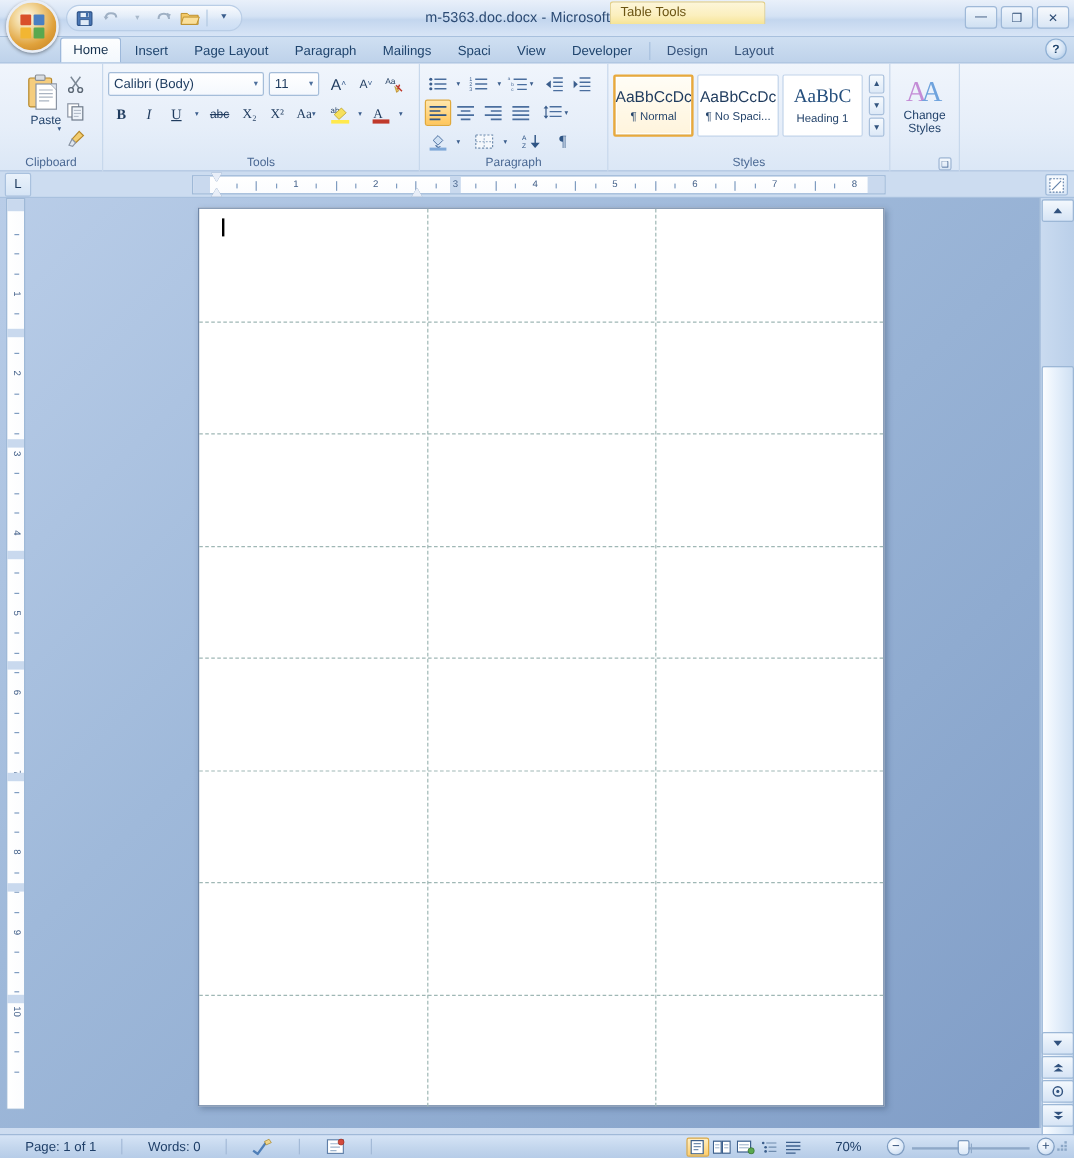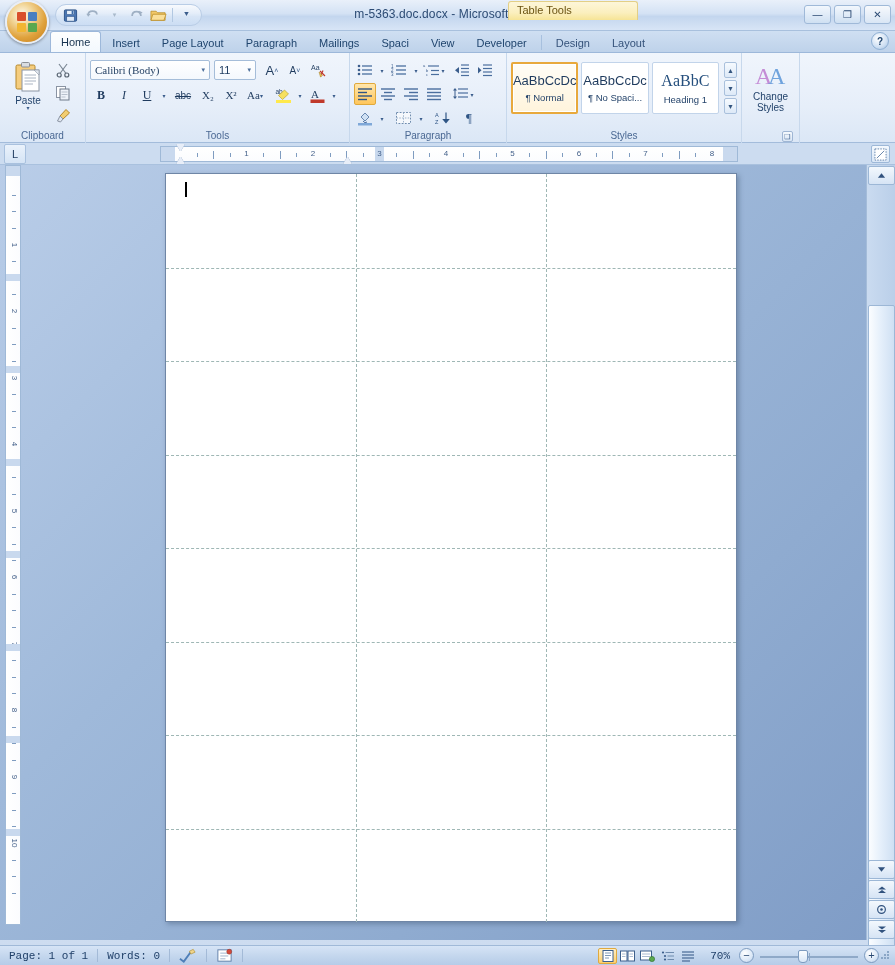--- a/index.html
+++ b/index.html
@@ -149,21 +149,21 @@
      display:flex; align-items:center; justify-content:center; font-size:8px; color:#2c4b74; }
   .sthumb { position:absolute; left:1px; top:140px; width:27px; height:660px;
      border:1px solid #9cb7d6; border-radius:2px;
      background:linear-gradient(to right,#fbfdff,#e6f0fb 45%,#cfe0f3); }
   .browse { position:absolute; left:1px; bottom:0px; width:27px; }
 
   
   .statusbar { position:absolute; left:0; bottom:0; width:895px; height:20px;
      background:linear-gradient(to bottom,#d6e4f6 0%,#c3d6ed 55%,#b6cce8 100%);
      border-top:1px solid #a0b9d8; display:flex; align-items:center; font-size:11px; color:#1f3f68; }
-  .sitem { padding:0 9px; height:18px; display:flex; align-items:center; white-space:nowrap;font-family:Liberation Mono, monospace; }
+  .sitem { padding:0 21px; height:18px; display:flex; align-items:center; white-space:nowrap; }
   .sdiv { width:1px; height:13px; background:#a3bad7; }
   .viewbtns { display:flex; align-items:center; gap:1px; padding:0 4px; }
   .vb { width:19px; height:16px; border:1px solid transparent; border-radius:2px;
      display:flex; align-items:center; justify-content:center; }
   .vb.on { background:linear-gradient(to bottom,#ffeec2,#ffcf6b); border-color:#dfa93f; }
   .zoomslider { position:relative; width:110px; height:16px; display:flex; align-items:center; }
   .ztrack { position:absolute; left:6px; right:6px; top:8px; height:2px; background:#8fa9c8; }
   .zmid { position:absolute; left:50%; top:5px; width:1px; height:8px; background:#8fa9c8; }
   .zthumb { position:absolute; left:44px; top:2px; width:10px; height:13px;
      background:linear-gradient(to bottom,#fbfdff,#d9e7f7); border:1px solid #7e9cc0; border-radius:2px 2px 4px 4px; }
@@ -248,21 +248,21 @@
     <div class="tabsep"></div>
     <div class="tab ctx">Design</div>
     <div class="tab ctx">Layout</div>
     <div class="helpbtn">?</div>
   </div>
 
   <div class="ribbon">
 
     <div class="group" style="width:86px;">
       <div class="gbody">
-        <div class="bigbtn" style="width:48px;">
+        <div class="bigbtn" style="width:48px;align-items:flex-end;">
           <svg width="30" height="32" viewBox="0 0 30 32">
             <rect x="3" y="4" width="19" height="24" rx="1.5" fill="#f5cd7e" stroke="#b5872a"></rect>
             <rect x="8.5" y="1.5" width="8" height="4.5" rx="1" fill="#d9dde2" stroke="#8a8f96"></rect>
             <rect x="9" y="9" width="17" height="21" fill="#ffffff" stroke="#8a94a3"></rect>
             <path d="M21 9 h5 v5 Z" fill="#e1e7ef" stroke="#8a94a3" stroke-width=".6"></path>
             <g stroke="#aab4c2" stroke-width="1">
               <line x1="11.5" y1="14" x2="23" y2="14"></line>
                 <line x1="11.5" y1="17" x2="23" y2="17"></line>
               <line x1="11.5" y1="20" x2="23" y2="20"></line>
                 <line x1="11.5" y1="23" x2="20" y2="23"></line>
@@ -298,21 +298,21 @@
             </svg>
           </div>
         </div>
       </div>
       <div class="glabel">Clipboard</div>
     </div>
 
     <div class="group" style="width:264px;">
       <div class="gbody" style="flex-direction:column;gap:3px;padding-top:3px;">
         <div class="row">
-          <div class="combo" style="width:120px;font-family:Liberation Serif, serif;">
+          <div class="combo" style="width:130px;">
             <span>Calibri (Body)</span>
             <span class="arrow">▾</span>
           </div>
           <div class="combo" style="width:42px;margin-left:3px;">
             <span>11</span>
             <span class="arrow">▾</span>
           </div>
           <div class="smbtn" style="margin-left:4px;">
             <span style="font-size:13px;color:#1f3b5e;">A</span>
             <span style="font-size:7px;color:#3a5d8c;">˄</span>

